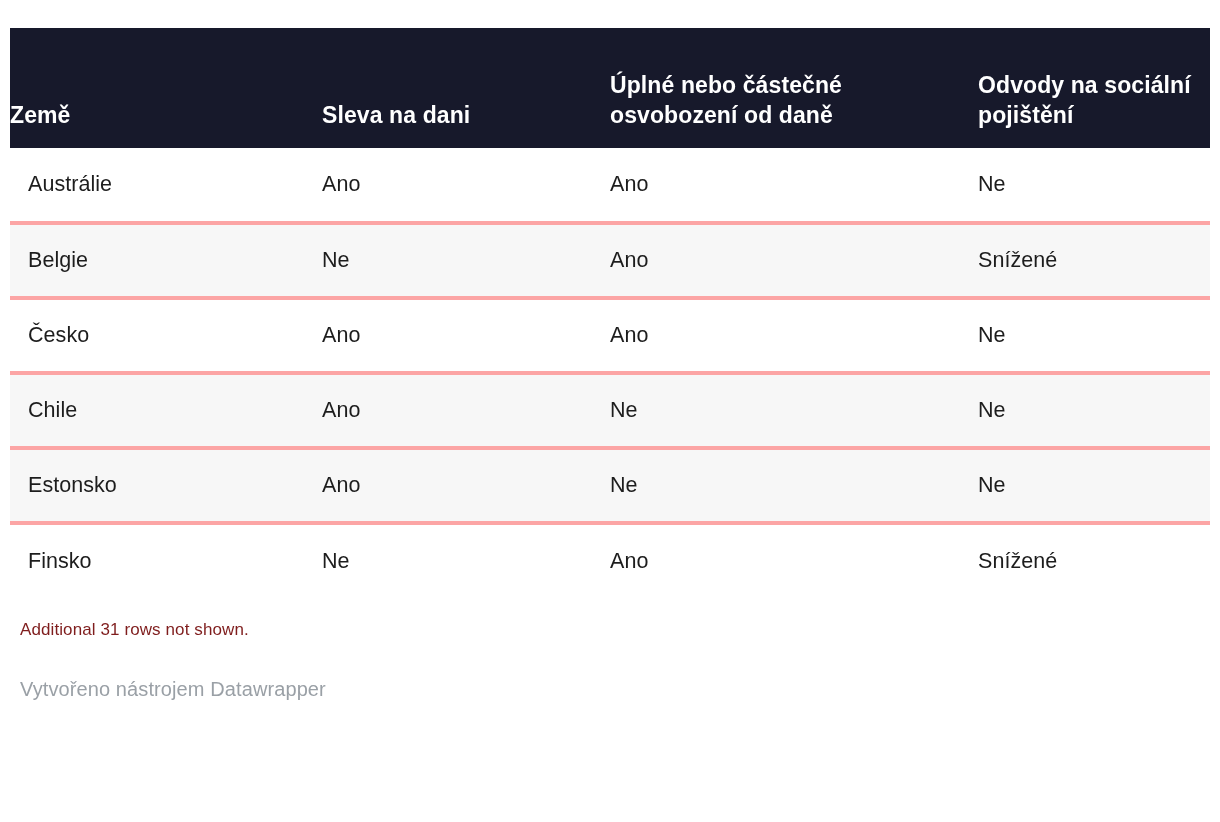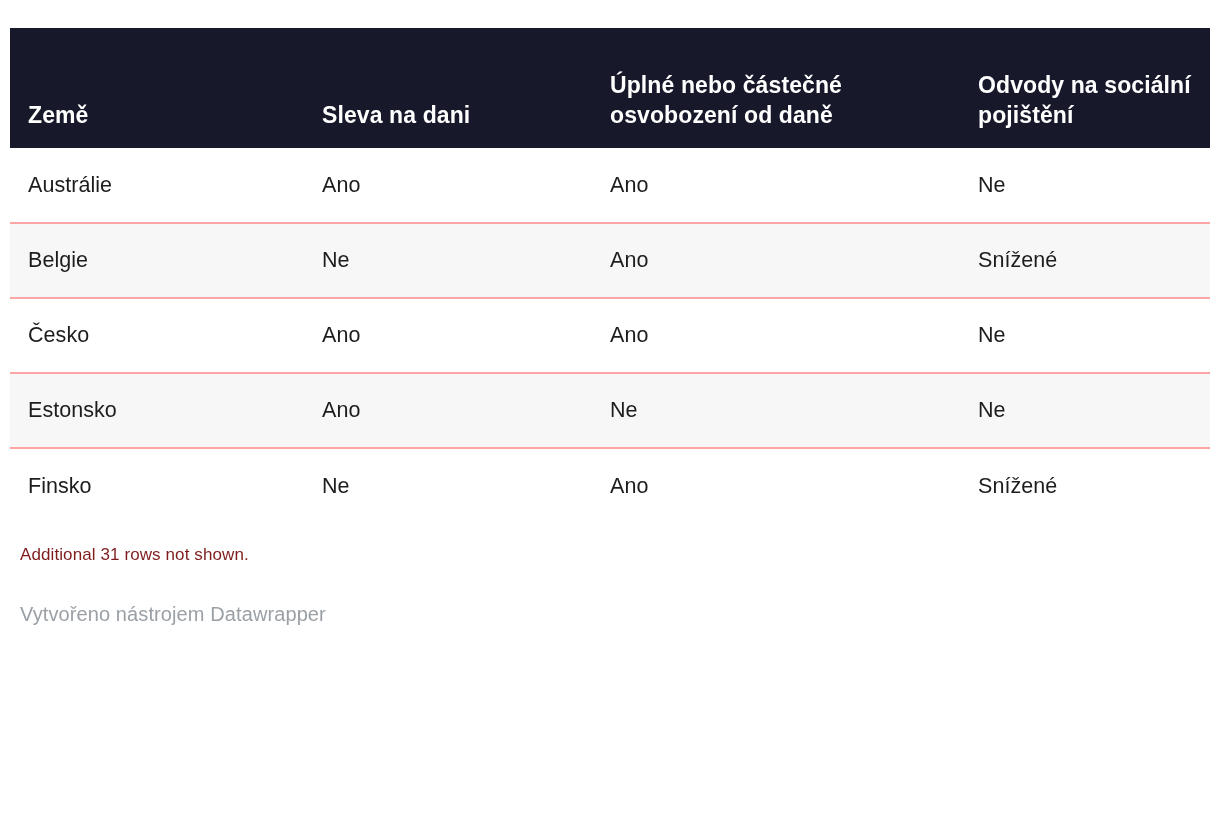--- a/index.html
+++ b/index.html
@@ -40,32 +40,32 @@
     font-size: 23px;
     font-weight: bold;
     text-align: left;
     vertical-align: bottom;
     padding: 14px 12px 18px 12px;
     height: 120px;
     box-sizing: border-box;
     line-height: 1.28;
     letter-spacing: 0.1px;
   }
-  thead th.first { padding-left: 18px; }
+  thead th.first { padding-left: 0; }
 
   tbody td {
     font-size: 21.5px;
     font-weight: normal;
     color: #1d1d1d;
     text-align: left;
     vertical-align: middle;
     padding: 22px 12px;
     height: 75px;
     box-sizing: border-box;
-    border-bottom: 2px solid #fca5a5;
+    border-bottom: 4px solid #fca5a5;
     letter-spacing: 0.05px;
   }
   tbody td.first { padding-left: 18px; }
   tbody tr.odd { background: #ffffff; }
   tbody tr.even { background: #f7f7f7; margin-top: 12px; }
   tbody tr:last-child td { border-bottom: none; }
 
   .note {
     font-size: 17px;
     color: #7f1d1d;
@@ -112,20 +112,26 @@
         <td>Ano</td>
         <td>Snížené</td>
       </tr>
       <tr class="odd">
         <td class="first">Česko</td>
         <td>Ano</td>
         <td>Ano</td>
         <td>Ne</td>
       </tr>
       <tr class="even">
+        <td class="first">Chile</td>
+        <td>Ano</td>
+        <td>Ne</td>
+        <td>Ne</td>
+      </tr>
+      <tr class="even">
         <td class="first">Estonsko</td>
         <td>Ano</td>
         <td>Ne</td>
         <td>Ne</td>
       </tr>
       <tr class="odd">
         <td class="first">Finsko</td>
         <td>Ne</td>
         <td>Ano</td>
         <td>Snížené</td>

